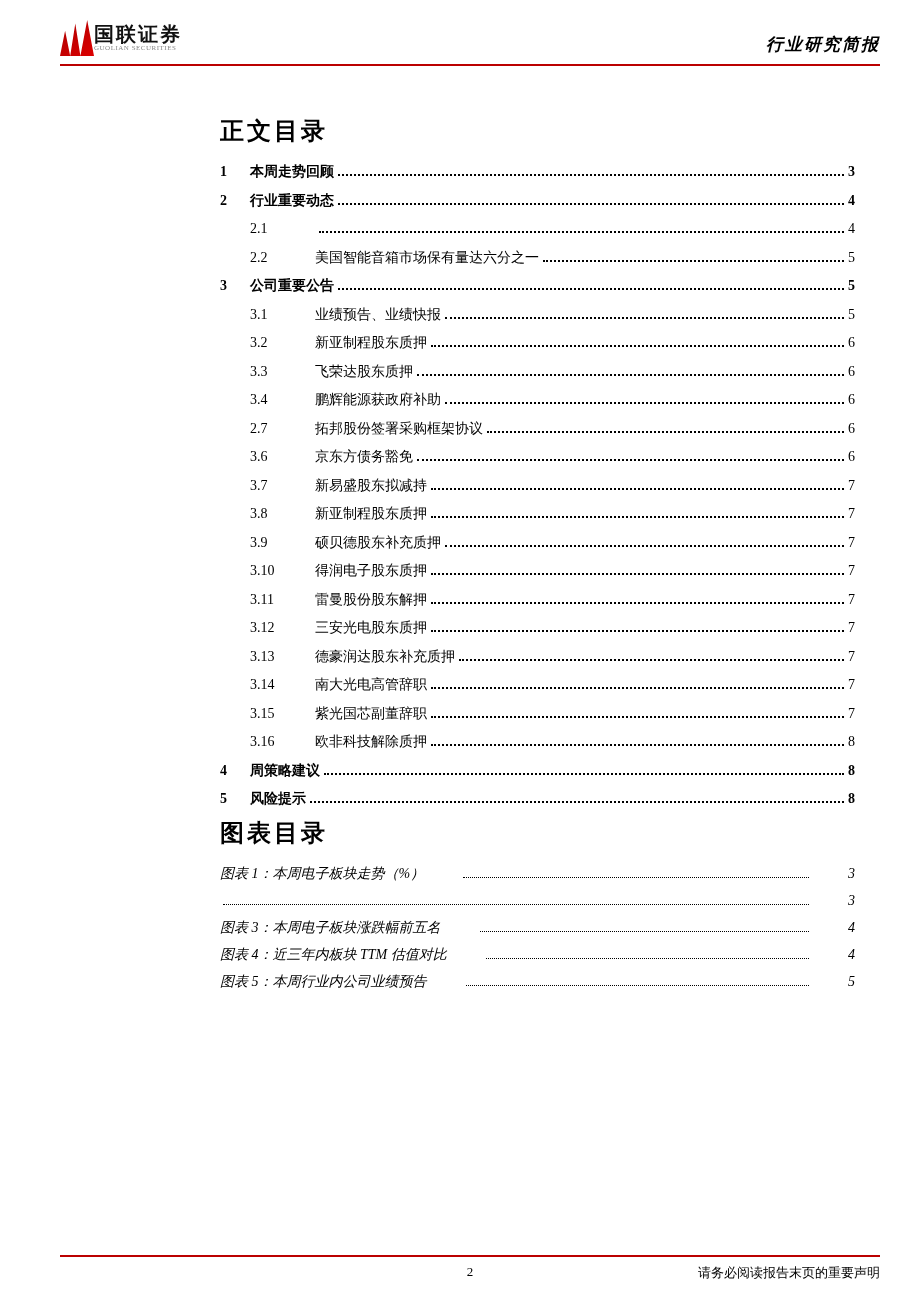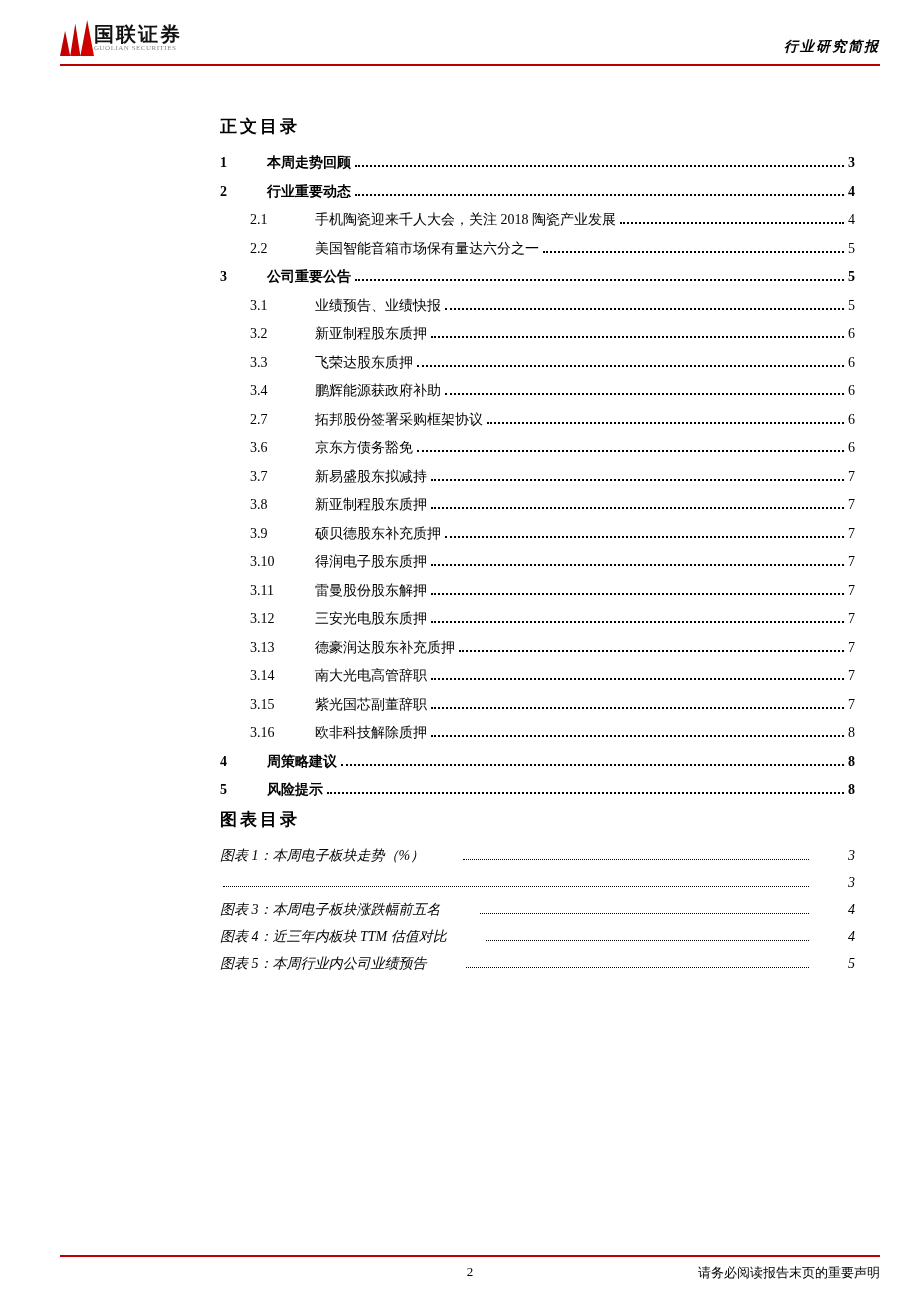--- a/index.html
+++ b/index.html
@@ -42,42 +42,42 @@
       font-weight: bold;
       letter-spacing: 2px;
       color: #111;
     }
     .logo-en {
       font-size: 7px;
       color: #888;
       letter-spacing: 0.5px;
     }
     .header-right {
-      font-size: 14px;
+      font-size: 17px;
       font-weight: bold;
       font-style: italic;
       letter-spacing: 2px;
       margin-left: 25px;
     }
     .header-line {
       position: absolute;
       left: 60px;
       right: 40px;
       top: 64px;
       height: 2px;
       background: #b00;
     }
     .content {
       position: absolute;
       top: 115px;
       left: 220px;
       right: 65px;
     }
     .section-title {
-      font-size: 17px;
+      font-size: 24px;
       font-weight: bold;
       letter-spacing: 3px;
       margin-bottom: 14px;
     }
     .toc {
       font-size: 14px;
     }
     .toc-row {
       display: flex;
       align-items: baseline;
@@ -88,21 +88,21 @@
       width: 30px;
       font-weight: bold;
       flex-shrink: 0;
     }
     .toc-num-l2 {
       width: 65px;
       margin-left: 30px;
       flex-shrink: 0;
       font-weight: normal;
     }
-    .toc-title-l1 { font-weight: bold; margin-left: 17px; }
+    .toc-title-l1 { font-weight: bold; }
     .toc-title-l2 { font-weight: normal; }
     .toc-dots {
       flex: 1;
       border-bottom: 2px dotted #000;
       margin: 0 4px 3px 4px;
       min-width: 10px;
     }
     .toc-page {
       flex-shrink: 0;
       font-weight: normal;
@@ -176,21 +176,20 @@
         <span class="toc-page" style="font-weight: bold;">3</span>
       </div>
       <div class="toc-row">
         <span class="toc-num-l1">2</span>
         <span class="toc-title-l1">行业重要动态</span>
         <span class="toc-dots"></span>
         <span class="toc-page" style="font-weight: bold;">4</span>
       </div>
       <div class="toc-row">
         <span class="toc-num-l2">2.1</span>
-        <span class="toc-title-l2">手机陶瓷迎来千人大会，关注 2018 陶瓷产业发展</span>
         <span class="toc-dots"></span>
         <span class="toc-page">4</span>
       </div>
       <div class="toc-row">
         <span class="toc-num-l2">2.2</span>
         <span class="toc-title-l2">美国智能音箱市场保有量达六分之一</span>
         <span class="toc-dots"></span>
         <span class="toc-page">5</span>
       </div>
       <div class="toc-row">

